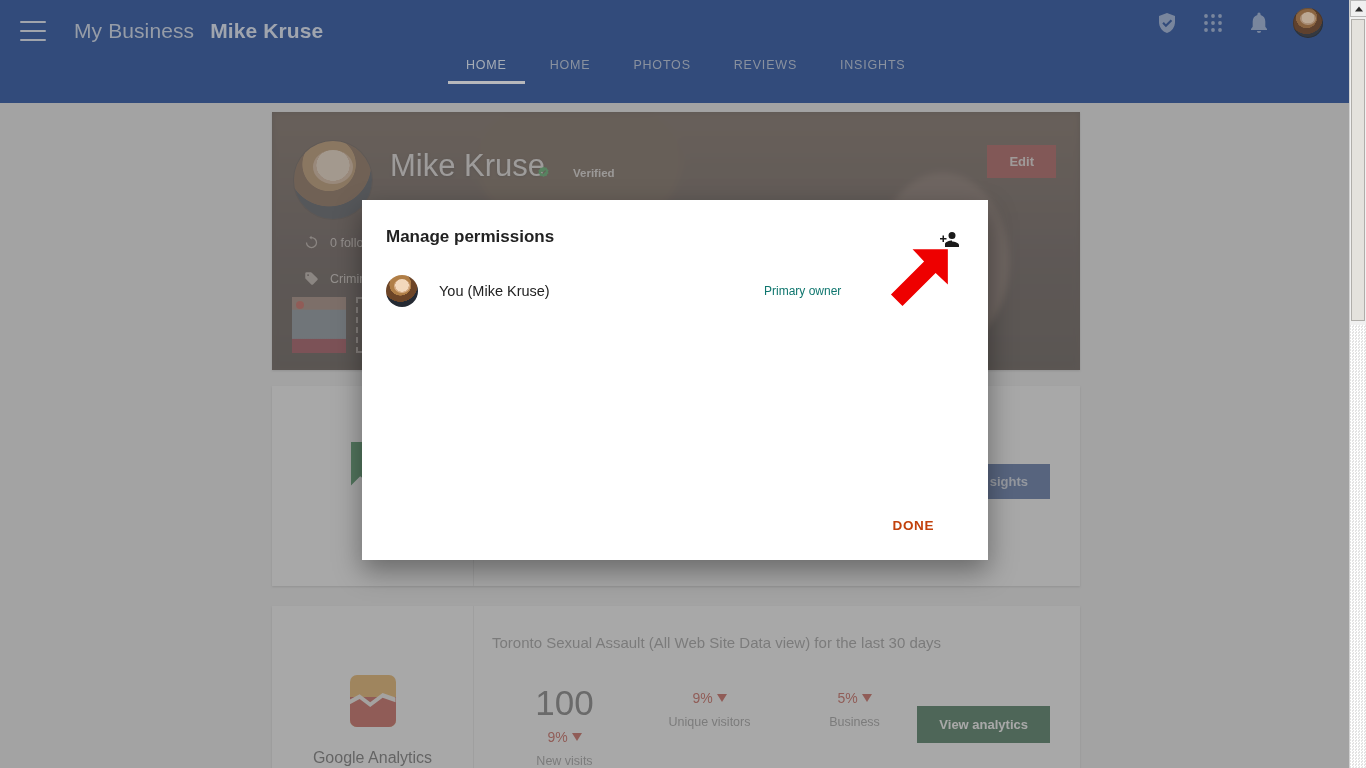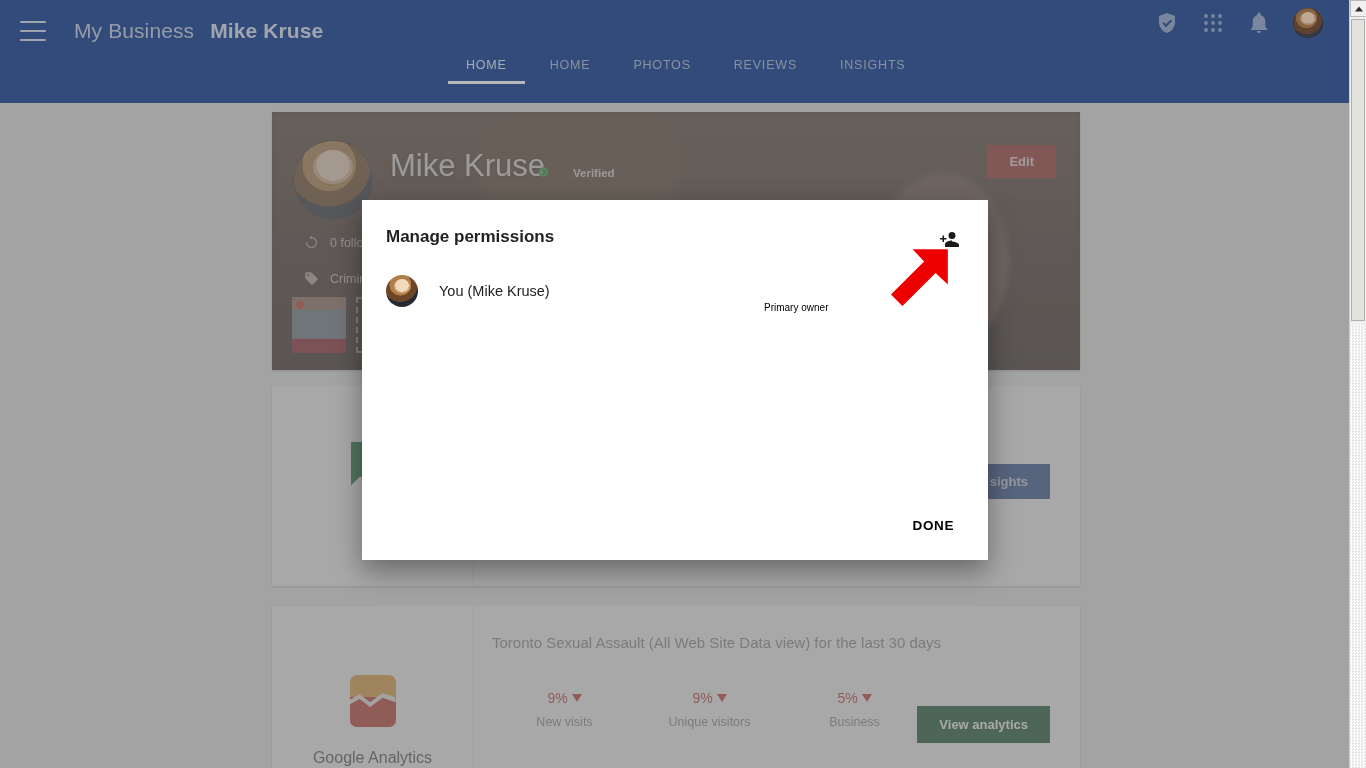--- a/index.html
+++ b/index.html
@@ -326,26 +326,26 @@
     overflow: hidden; position: relative; flex: 0 0 auto;
   }
   .row-avatar::after {
     content:""; position:absolute; left:24%; top:11%;
     width:52%; height:44%; border-radius:50%;
     background: radial-gradient(ellipse at 50% 45%, #f2d8bc 0 58%, #d7ae88 59% 100%);
   }
   .row-name { margin-left: 21px; font-size: 14.5px; color: #222; }
   .row-role {
     position: absolute; left: 378px; top: 50%; transform: translateY(-50%);
-    font-size: 10px; color: #000000; margin-top: 16px;
+    font-size: 12px; color: #0f766e;
   }
   .dlg-done {
-    position: absolute; right: 24px; bottom: 18px;
+    position: absolute; right: 44px; bottom: 18px;
     font-size: 13.5px; font-weight: bold; letter-spacing: .6px;
-    color: #000000; background: none; border: none;
+    color: #c2410c; background: none; border: none;
     padding: 9px 10px; cursor: pointer;
   }
 
   
   .red-arrow {
     position: absolute; left: 878px; top: 247px;
     width: 72px; height: 72px; z-index: 35; pointer-events: none;
   }
   .red-arrow svg { width: 100%; height: 100%; display: block; }
 </style>
@@ -419,20 +419,21 @@
             <div class="b2"></div>
             <div class="wave"></div>
         </div>
         <div class="ga-label">Google Analytics</div>
       </div>
 
       <div class="ga-title">Toronto Sexual Assault (All Web Site Data view) for the last 30 days</div>
 
       <div class="ga-stats">
         <div class="stat">
+          <div class="stat-num">100</div>
           <div class="stat-delta">
             <span>9%</span>
             <span class="arrow"></span>
           </div>
           <div class="stat-lab">New visits</div>
         </div>
         <div class="stat">
           <div class="stat-delta">
             <span>9%</span>
             <span class="arrow"></span>

